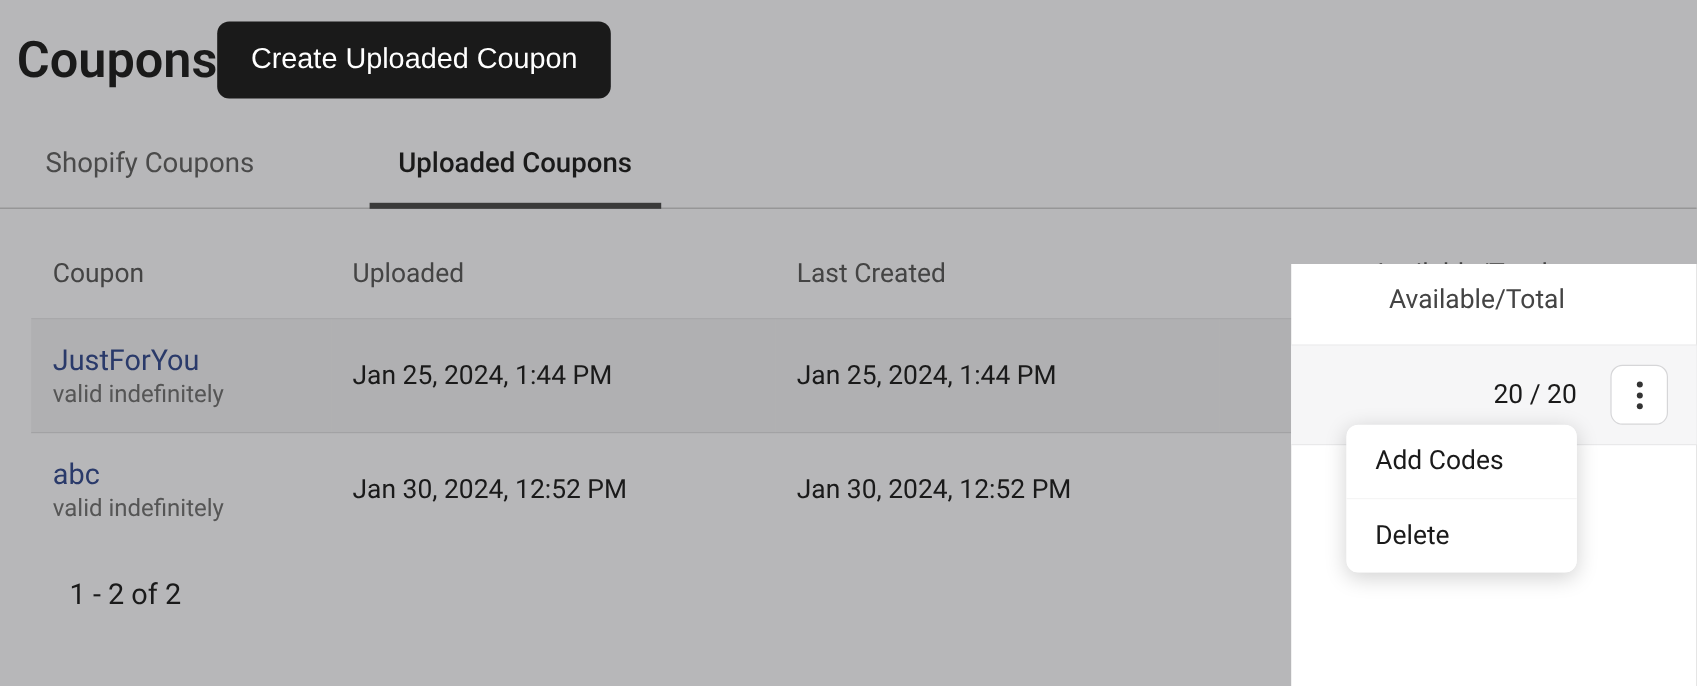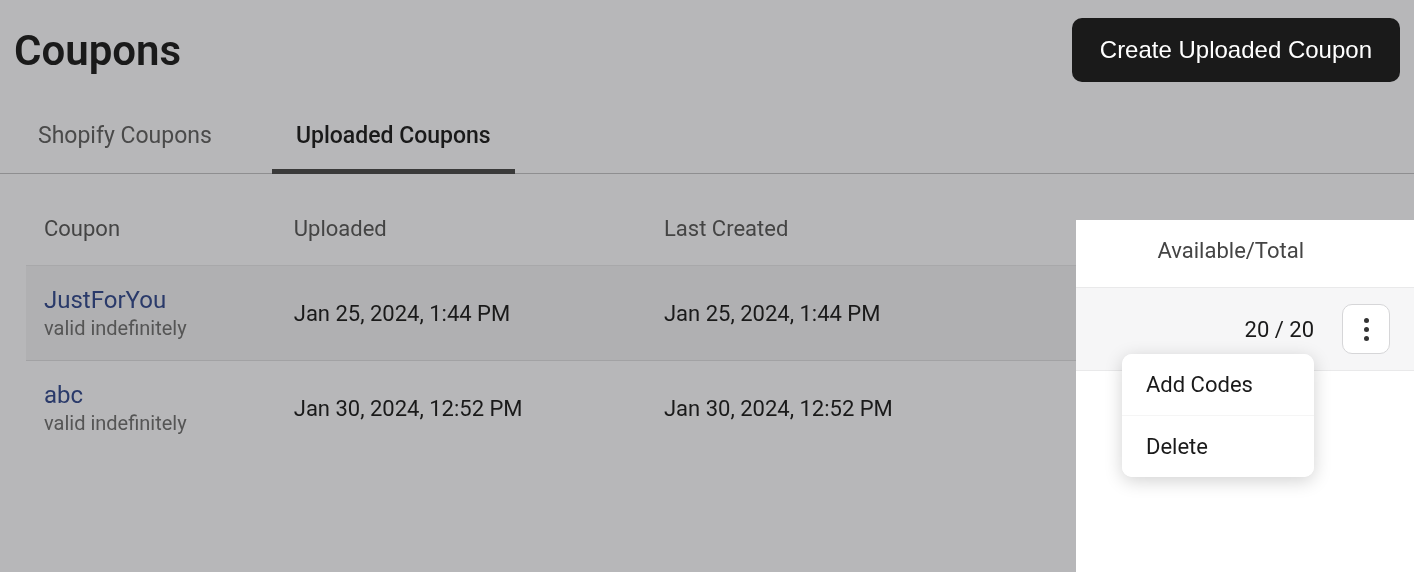--- a/index.html
+++ b/index.html
@@ -7,21 +7,21 @@
       font-family: -apple-system, BlinkMacSystemFont, "Segoe UI", Roboto, Helvetica, Arial, sans-serif;
       width: 1414px;
       height: 572px;
       background: #b7b7b9;
       position: relative;
       overflow: hidden;
     }
 
     .header {
       display: flex;
-      justify-content: space-between;
+      justify-content: flex-start;
       align-items: center;
       padding: 18px 14px 0 14px;
     }
 
     .page-title {
       font-size: 42px;
       font-weight: 600;
       color: #1a1a1a;
     }
 
@@ -31,21 +31,21 @@
       border: none;
       border-radius: 10px;
       padding: 18px 28px;
       font-size: 24px;
       font-weight: 500;
       cursor: pointer;
     }
 
     .tabs {
       display: flex;
-      gap: 36px;
+      gap: 72px;
       padding: 40px 14px 0 14px;
       border-bottom: 1px solid #8e8e90;
     }
 
     .tab {
       font-size: 23px;
       color: #4a4a4a;
       padding: 0 24px 24px 24px;
       cursor: pointer;
       position: relative;
@@ -261,20 +261,21 @@
                 <span class="dot"></span>
                   <span class="dot"></span>
                   <span class="dot"></span>
               </span>
             </button>
           </span>
         </td>
       </tr>
     </tbody>
   </table>
+  <div class="pagination">1 - 2 of 2</div>
 </div>
 
 <div class="white-panel">
   <div class="white-header">Available/Total</div>
   <div class="white-row">
     <span class="val">20 / 20</span>
     <button class="kebab-white">
       <span class="dots" style="display:flex;flex-direction:column;gap:4px;">
         <span class="dot" style="width:5px;height:5px;border-radius:50%;background:#333;"></span>
         <span class="dot" style="width:5px;height:5px;border-radius:50%;background:#333;"></span>

